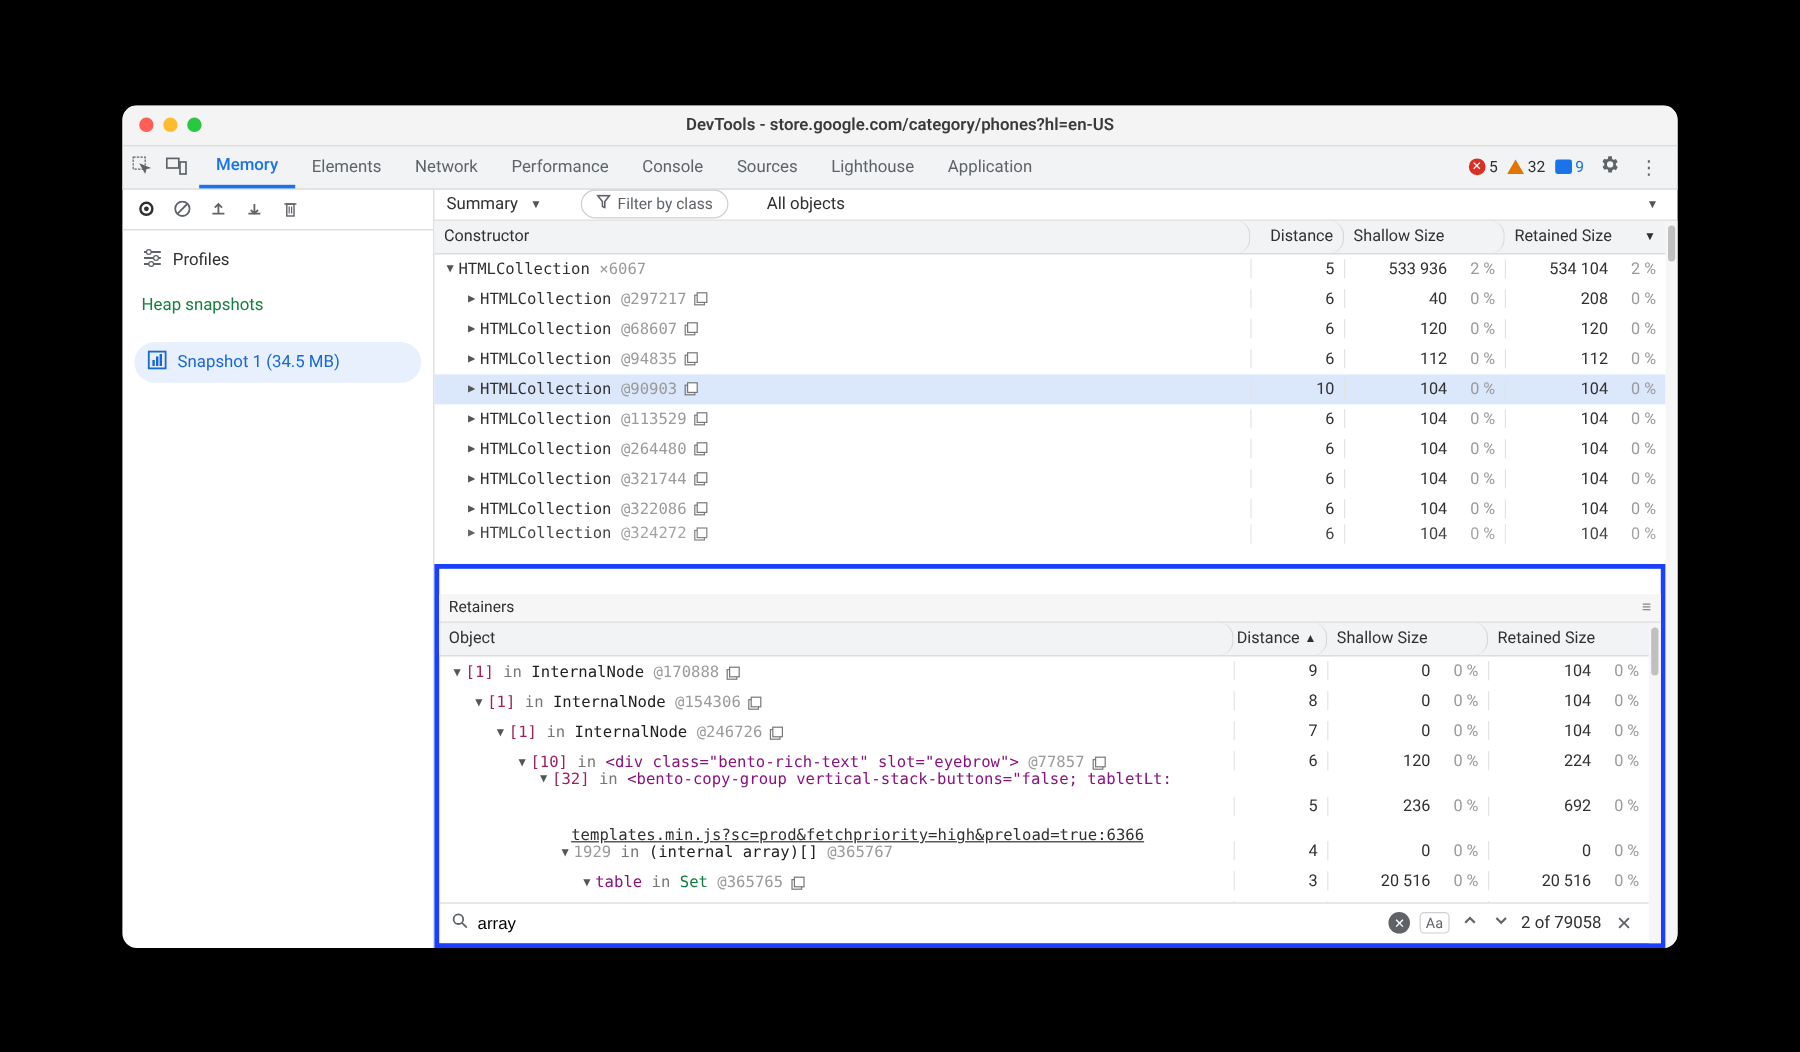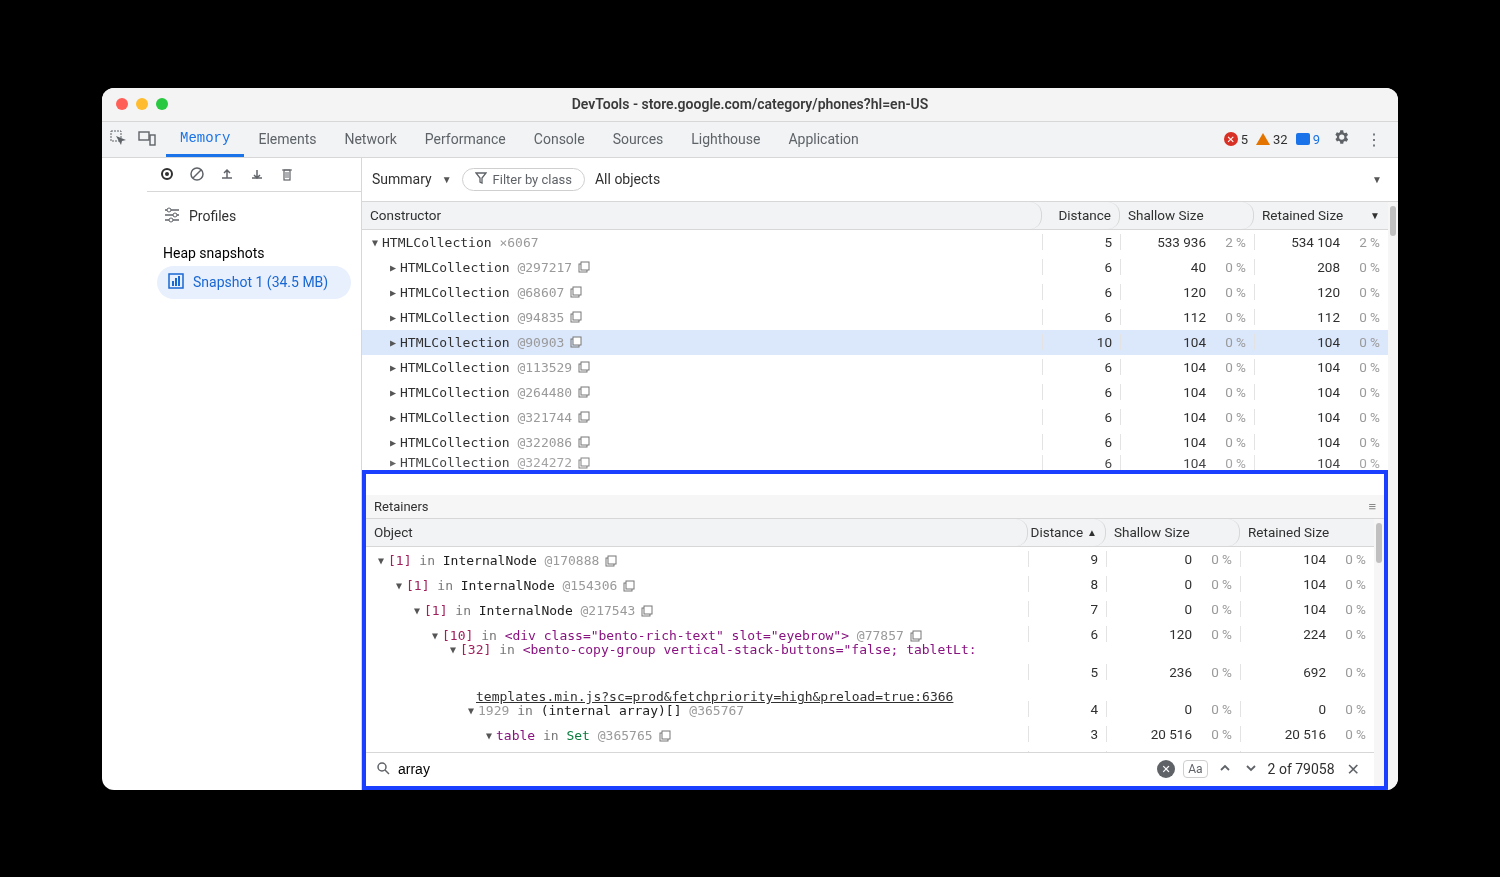--- a/index.html
+++ b/index.html
@@ -51,72 +51,71 @@
   .tool-icon { width: 18px; height: 18px; display: flex; align-items: center; justify-content: center; color: #5f6368; }
   .tabs { display: flex; }
   .tab {
     padding: 0 14px;
     display: flex;
     align-items: center;
     font-size: 14px;
     color: #5f6368;
     cursor: pointer;
   }
-  .tab.active { color: #1a73e8; border-bottom: 3px solid #1a73e8; font-weight: 500; font-family: Liberation Mono, monospace; }
+  .tab.active { color: #1a73e8; border-bottom: 3px solid #1a73e8; font-weight: 500; }
   .top-right { margin-left: auto; display: flex; align-items: center; gap: 8px; padding-right: 4px; }
   .badge { display: flex; align-items: center; gap: 3px; font-size: 13px; }
   .badge-icon { width: 14px; height: 14px; }
   .err-icon { background: #d93025; border-radius: 50%; }
   .warn-icon { width: 0; height: 0; border-left: 7px solid transparent; border-right: 7px solid transparent; border-bottom: 12px solid #e37400; }
   .msg-icon { width: 14px; height: 12px; background: #1a73e8; border-radius: 2px; }
   .gear, .more { color: #5f6368; font-size: 16px; padding: 0 4px; cursor: pointer; }
 
   .main-area { flex: 1; display: flex; min-height: 0; }
   .sidebar {
     width: 260px;
     border-right: 1px solid #d7d7d7;
     display: flex;
     flex-direction: column;
-    padding-left: 45px;
   }
   .sidebar-toolbar {
     height: 34px;
     border-bottom: 1px solid #d7d7d7;
     display: flex;
     align-items: center;
     gap: 14px;
     padding: 0 12px;
   }
   .sb-icon { width: 16px; height: 16px; display: flex; align-items: center; justify-content: center; color: #5f6368; cursor: pointer; }
   .sidebar-body { padding: 10px 10px; }
   .profiles-row { display: flex; align-items: center; gap: 8px; padding: 4px 6px; }
   .profiles-ico { width: 18px; }
   .profiles-text { font-size: 14px; }
-  .heap-label { margin: 14px 0 5px 6px; font-size: 14px; color: #000000; }
+  .heap-label { margin: 14px 0 23px 6px; font-size: 14px; color: #15803d; }
   .snapshot-row {
     display: flex;
     align-items: center;
     gap: 8px;
     padding: 6px 10px;
     background: #e8f0fe;
     border-radius: 18px;
     color: #1967d2;
     font-size: 14px;
     cursor: pointer;
   }
   .snap-ico { width: 18px; }
 
   .content { flex: 1; display: flex; flex-direction: column; min-width: 0; }
   .summary-bar {
-    height: 44px;
+    height: 26px;
     border-bottom: 1px solid #d7d7d7;
     display: flex;
     align-items: center;
     padding: 0 10px;
-    gap: 10px;
+    gap: 32px;
     font-size: 14px;
   }
   .summary-sel { display: flex; align-items: center; gap: 10px; cursor: pointer; }
   .caret { font-size: 10px; color: #555; }
   .filter-pill {
     display: flex;
     align-items: center;
     gap: 6px;
     border: 1px solid #cfcfcf;
     border-radius: 16px;
@@ -596,21 +595,21 @@
                         <span class="n">0</span>
                         <span class="p">0 %</span>
                       </div>
                       <div class="num-cell">
                         <span class="n">104</span>
                         <span class="p">0 %</span>
                       </div>
                     </div>
                     <div class="ret-row">
                       <div class="ret-obj" style="padding-left:46px; padding-top:3px; ">
-                        <div style="display:flex;align-items:center;"><span class="tri">▼</span><span class="idx">[1]</span>&nbsp;<span class="intext">in</span>&nbsp;<span class="node">InternalNode</span>&nbsp;<span class="dim">@217543</span><span class="popout">
+                        <div style="display:flex;align-items:center;"><span class="tri">▼</span><span class="idx">[1]</span>&nbsp;<span class="intext">in</span>&nbsp;<span class="node">InternalNode</span>&nbsp;<span class="dim">@246726</span><span class="popout">
                             <svg viewBox="0 0 12 12">
                               <rect x="1" y="3" width="8" height="8" fill="none" stroke="#777"></rect>
                               <rect x="3" y="1" width="8" height="8" fill="#fff" stroke="#777"></rect>
                             </svg>
                           </span></div>
                       </div>
                       <div class="dist-cell">7</div>
                       <div class="num-cell">
                         <span class="n">0</span>
                         <span class="p">0 %</span>

